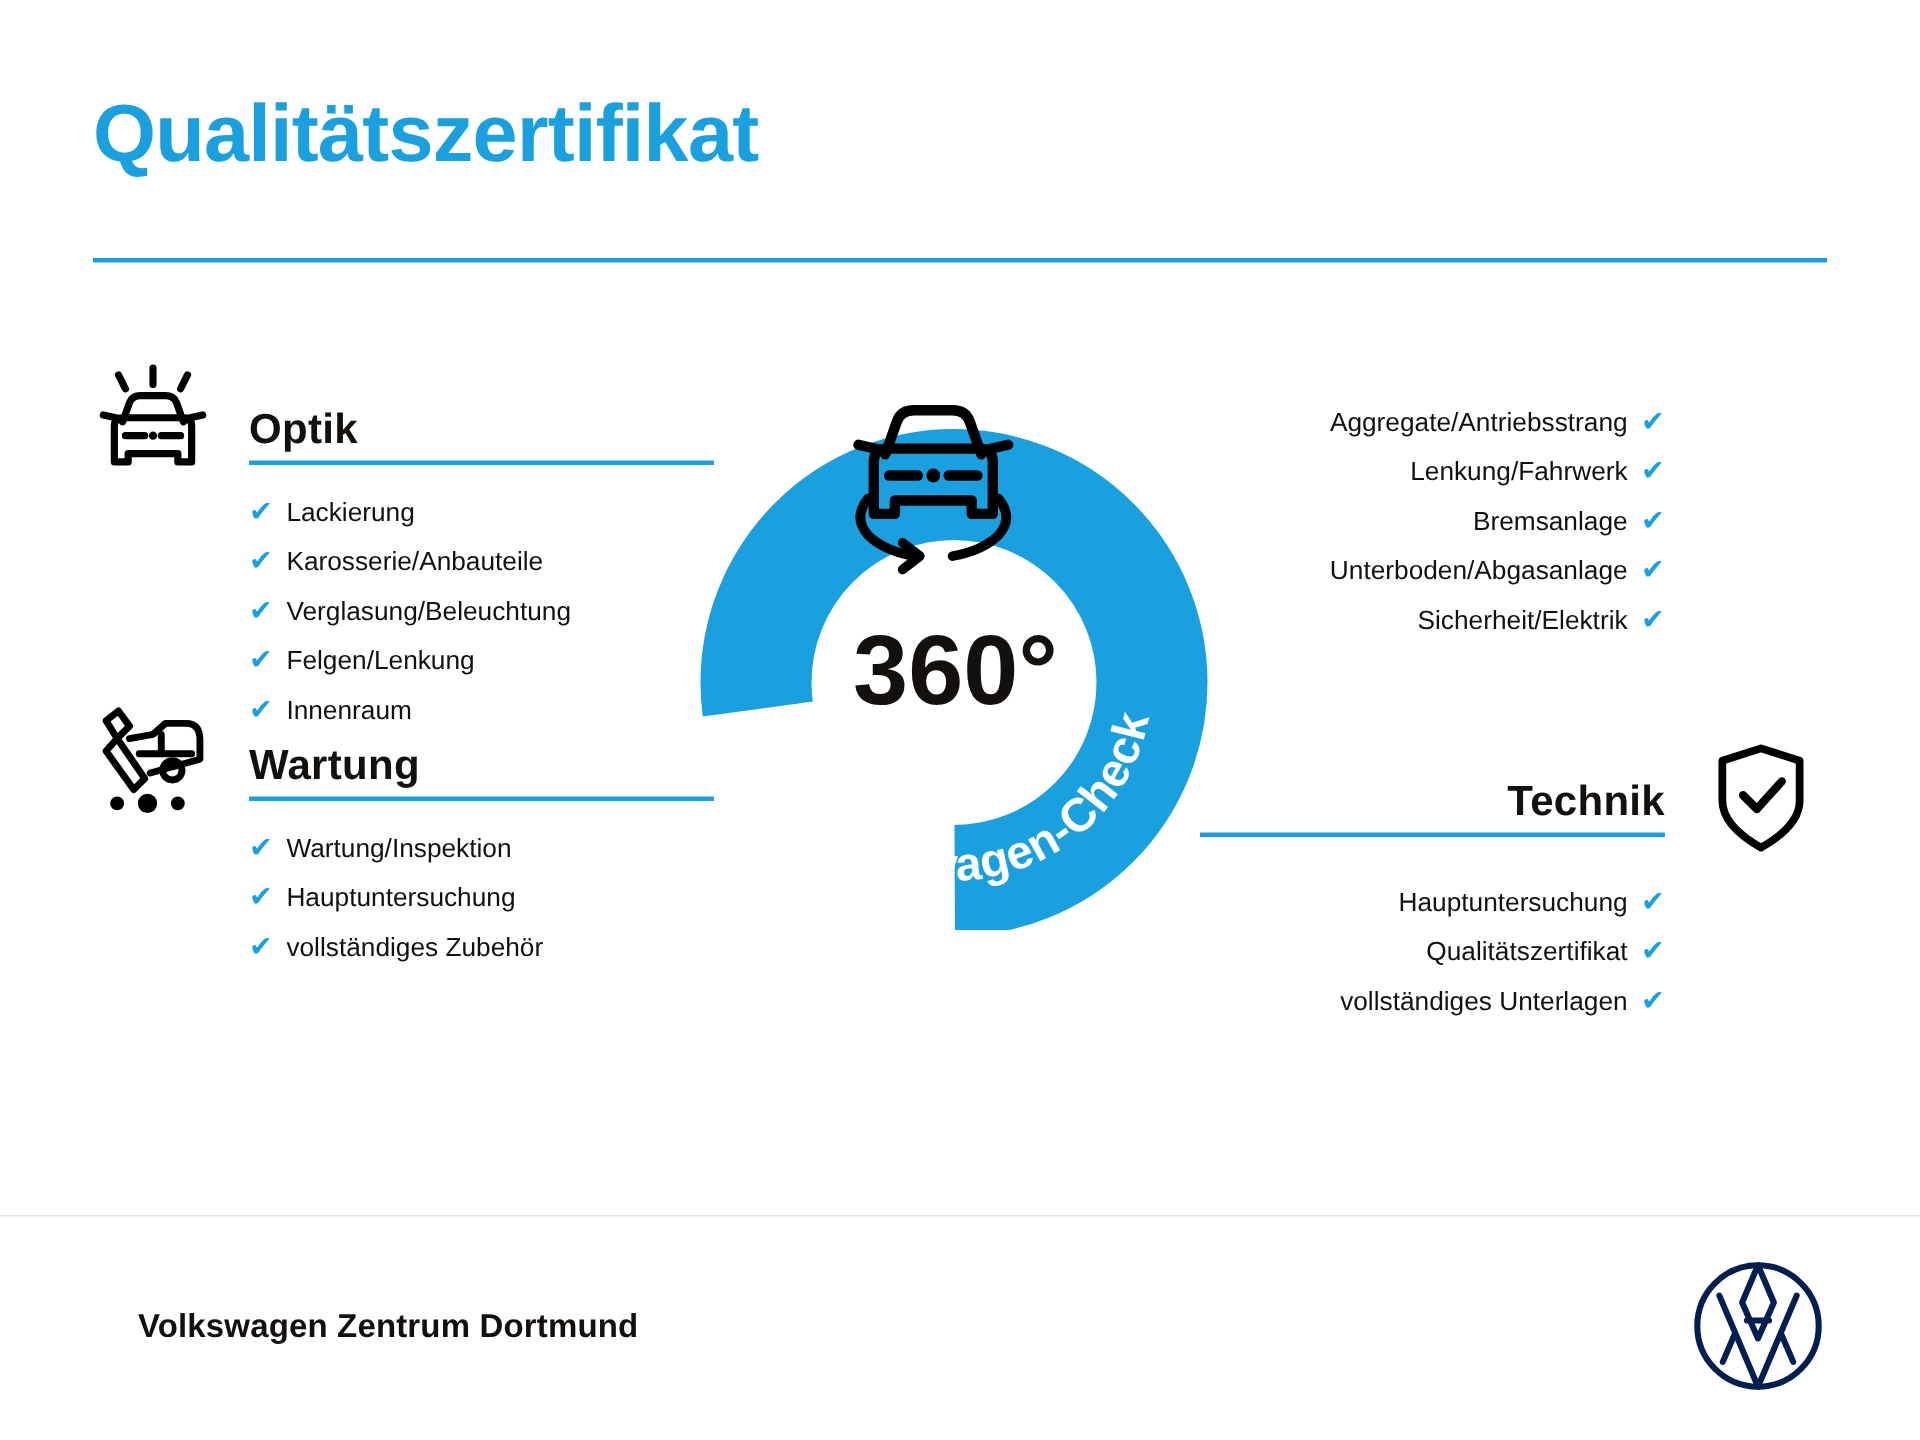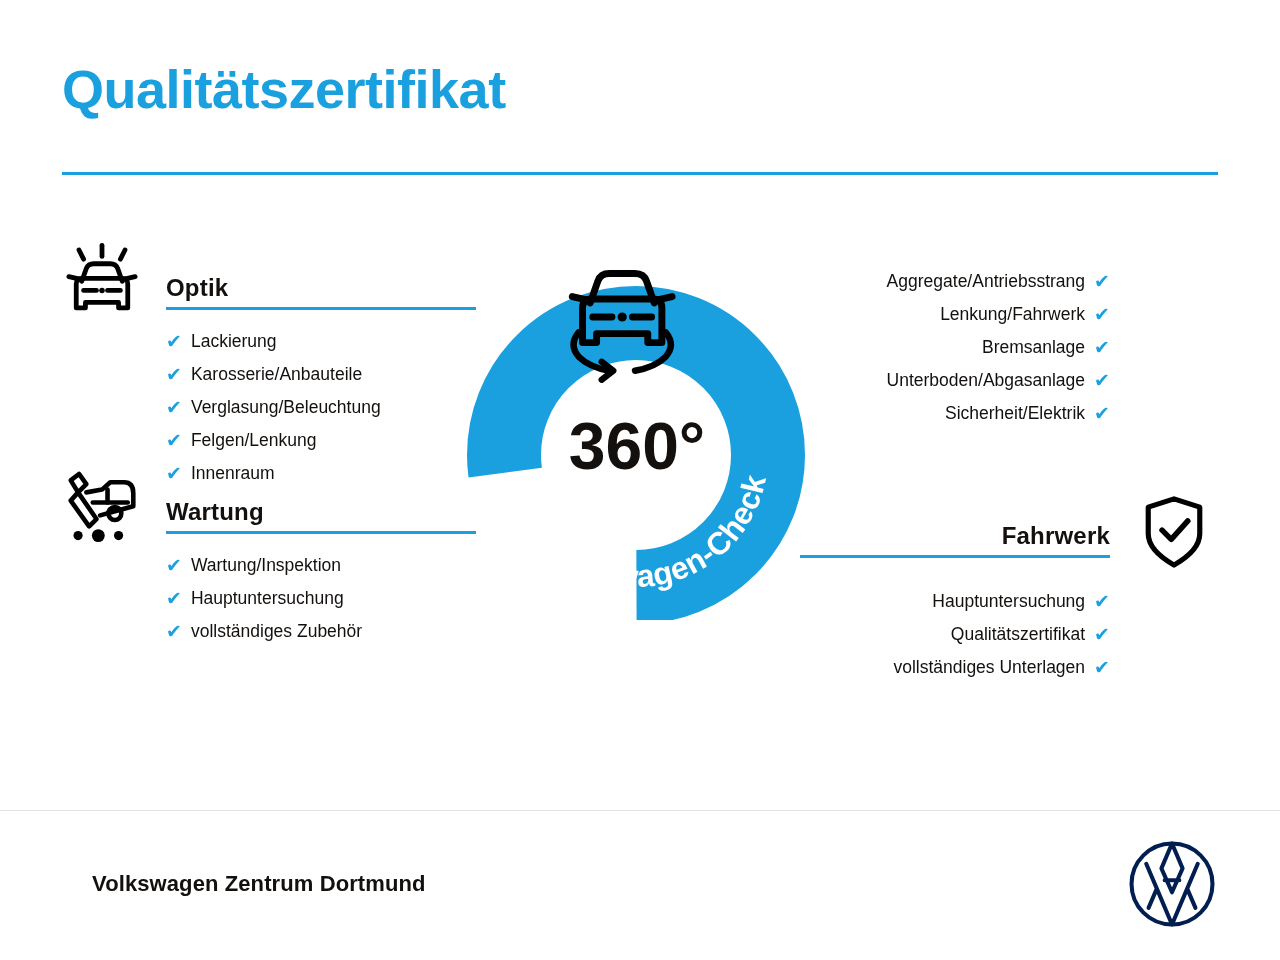--- a/index.html
+++ b/index.html
@@ -38,21 +38,21 @@
   #sec-optik    { position: absolute; left: 56px;  top: 252px; width: 420px; }
   #sec-wartung  { position: absolute; left: 56px;  top: 476px; width: 420px; }
   #sec-technik  { position: absolute; left: 800px; top: 252px; width: 420px; }
   #sec-garantie { position: absolute; left: 800px; top: 500px; width: 420px; }
 
   .sec-head {
     position: relative;
     height: 72px;
   }
   .sec-title {
-    font-size: 24px;
+    font-size: 28px;
     font-weight: 600;
     color: #13100E;
     letter-spacing: 0.2px;
     position: absolute;
     bottom: 22px;
     white-space: nowrap;
   }
   .left .sec-title  { left: 110px; }
   .right .sec-title { right: 110px; }
 
@@ -253,21 +253,21 @@
   </div>
 
   <div id="sec-garantie" class="section right">
     <div class="sec-head">
       <div class="sec-icon">
         <svg viewBox="0 0 100 100" fill="none" stroke="#000" stroke-width="5.6" stroke-linecap="round" stroke-linejoin="round">
           <path d="M50 14 L78 23 L78 52 Q78 70 50 86 Q22 70 22 52 L22 23 Z"></path>
           <path d="M37 48 L47 58 L65 38" stroke-width="6"></path>
         </svg>
       </div>
-      <div class="sec-title">Fahrwerk</div>
+      <div class="sec-title">Technik</div>
       <div class="sec-rule"></div>
     </div>
     <ul class="checks">
       <li>
           <span>Hauptuntersuchung</span>
           <span class="tick">✔</span>
         </li>
       <li>
           <span>Qualitätszertifikat</span>
           <span class="tick">✔</span>

